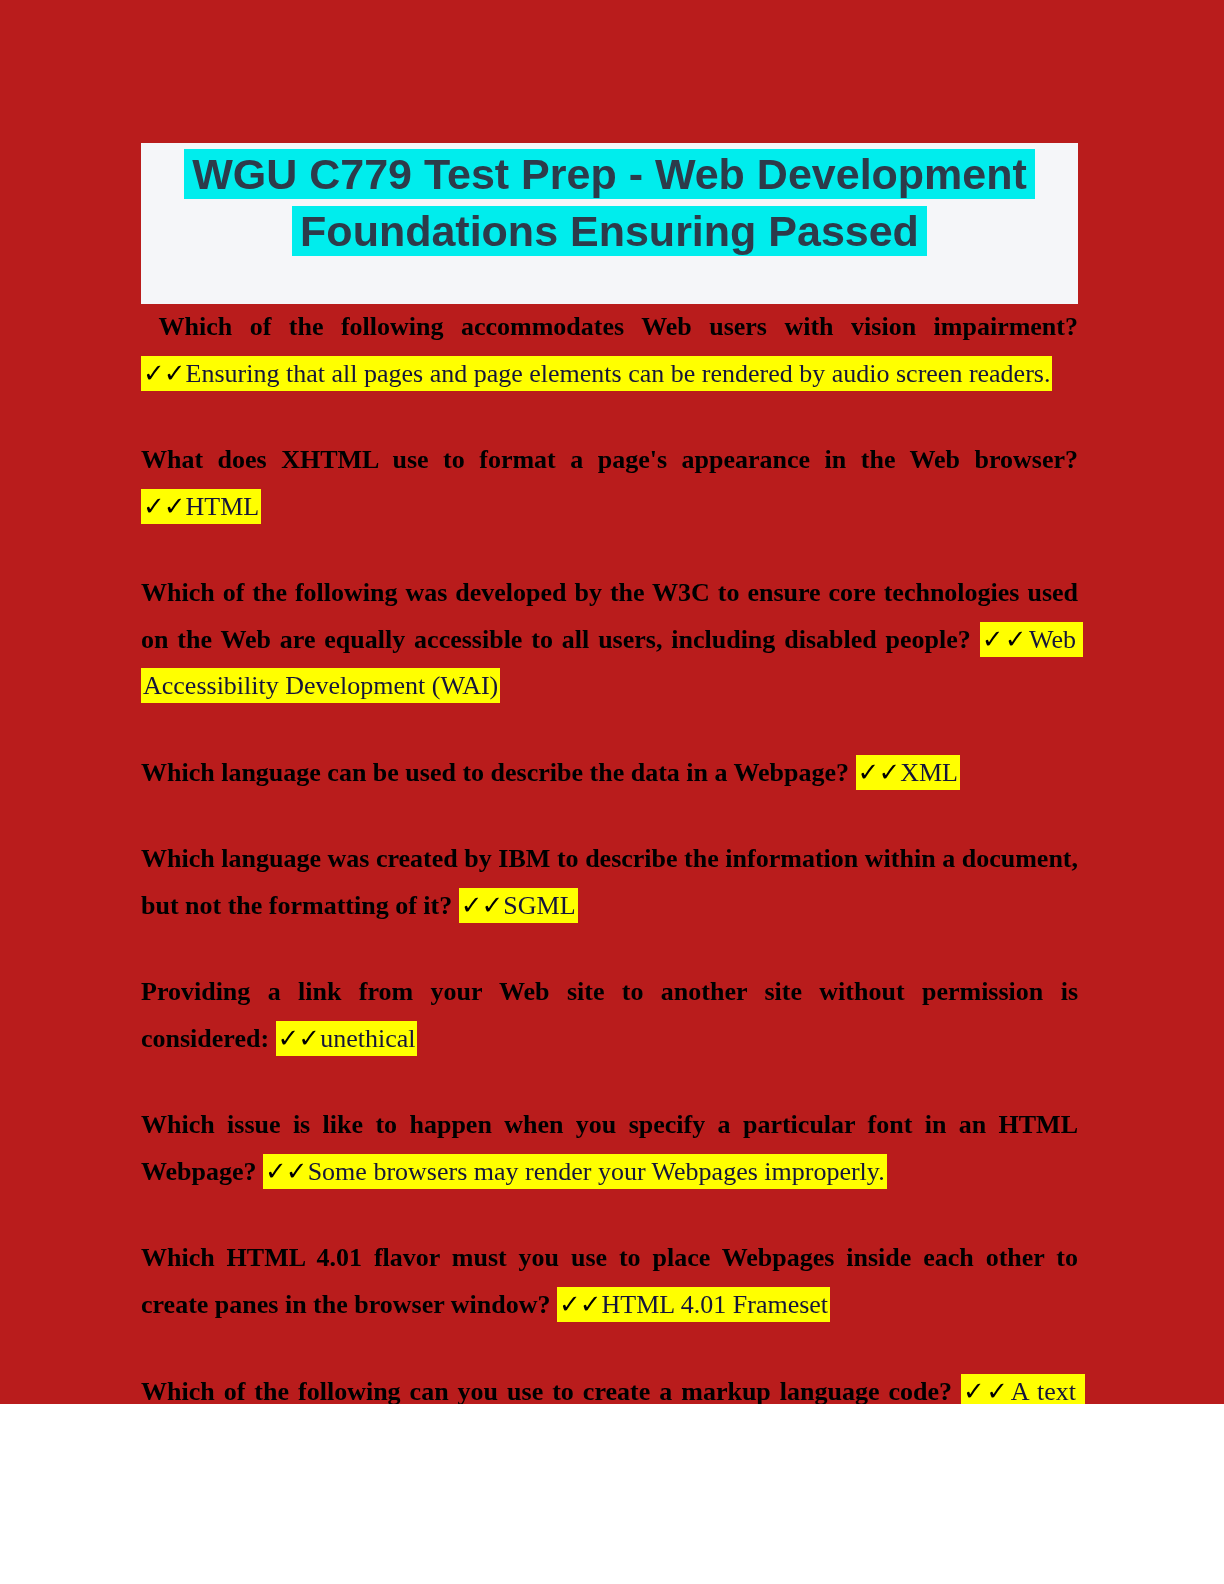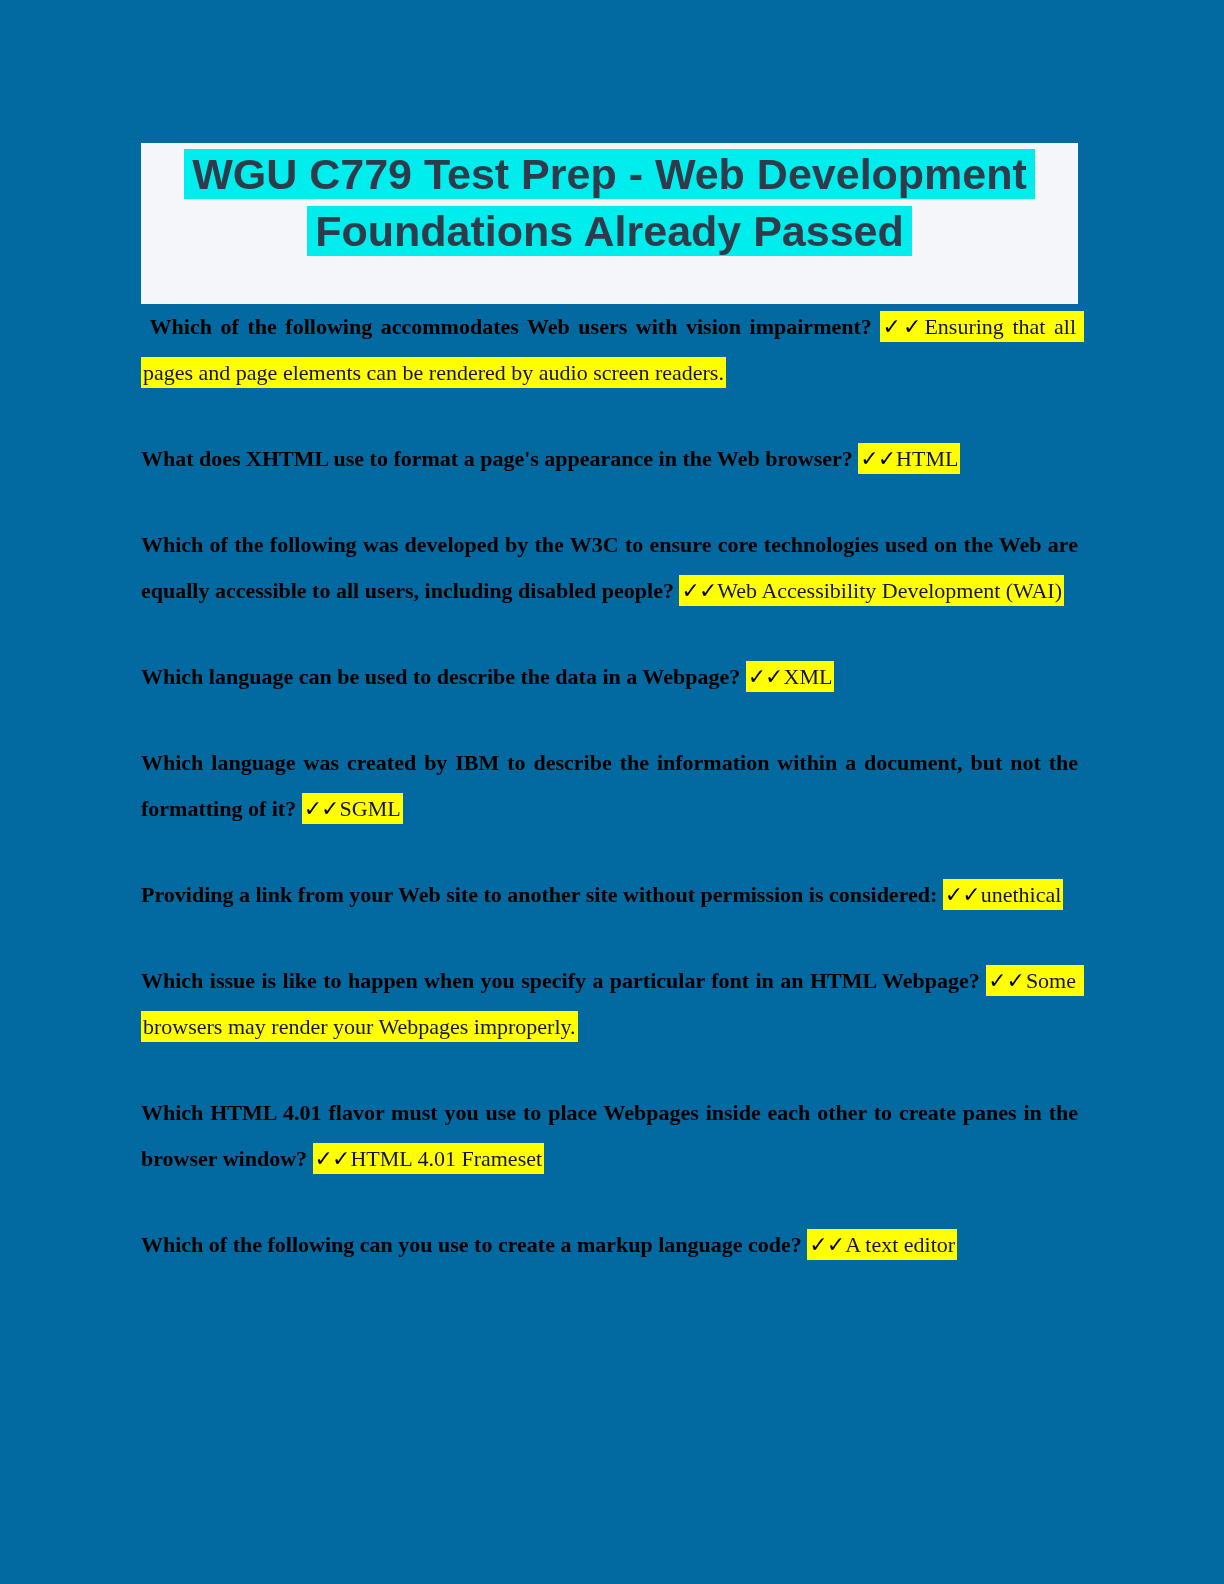--- a/index.html
+++ b/index.html
@@ -8,22 +8,22 @@
     --title-text:#2d3b4a;
     --question-text:#000000;
     --answer-text:#15153a;
     --title-block-bg:#f5f6f9;
   }
   *{box-sizing:border-box;}
   html,body{margin:0;padding:0;background:#ffffff;}
   .page{
     position:relative;
     width:1224px;
-    height:1584px;
-    background:#0369a1;
+    height:1404px;
+    background:#b91c1c;
     font-family:"Liberation Serif", serif;
     overflow:hidden;
   }
   .content{
     position:absolute;
     left:141px;
     top:143px;
     width:937px;
   }
   .title-block{
@@ -43,21 +43,21 @@
     background:var(--title-highlight);
     padding:1px 8px;
     -webkit-box-decoration-break:clone;
     box-decoration-break:clone;
   }
   .qa-list{
     margin-top:0;
   }
   .qa{
     margin:0 0 40px 0;
-    font-size:22px;
+    font-size:26px;
     line-height:46px;
     text-align:justify;
     color:var(--question-text);
     font-weight:bold;
     white-space:pre-wrap;
   }
   .q{
     color:var(--question-text);
   }
   .hl-yellow{
@@ -78,21 +78,21 @@
     font-weight:normal;
   }
 </style>
 </head>
 <body>
 
 <div class="page">
   <div class="content">
 
     <div class="title-block">
-      <h1><span class="hl-cyan">WGU C779 Test Prep - Web Development</span><br><span class="hl-cyan">Foundations Already Passed</span></h1>
+      <h1><span class="hl-cyan">WGU C779 Test Prep - Web Development</span><br><span class="hl-cyan">Foundations Ensuring Passed</span></h1>
     </div>
 
     <div class="qa-list">
 
       <p class="qa"><span class="q"> Which of the following accommodates Web users with vision impairment? </span><span class="hl-yellow"><span class="checks">✓✓</span><span class="a">Ensuring that all pages and page elements can be rendered by audio screen readers.</span></span></p>
 
       <p class="qa"><span class="q">What does XHTML use to format a page's appearance in the Web browser? </span><span class="hl-yellow"><span class="checks">✓✓</span><span class="a">HTML</span></span></p>
 
       <p class="qa"><span class="q">Which of the following was developed by the W3C to ensure core technologies used on the Web are equally accessible to all users, including disabled people? </span><span class="hl-yellow"><span class="checks">✓✓</span><span class="a">Web Accessibility Development (WAI)</span></span></p>
 

